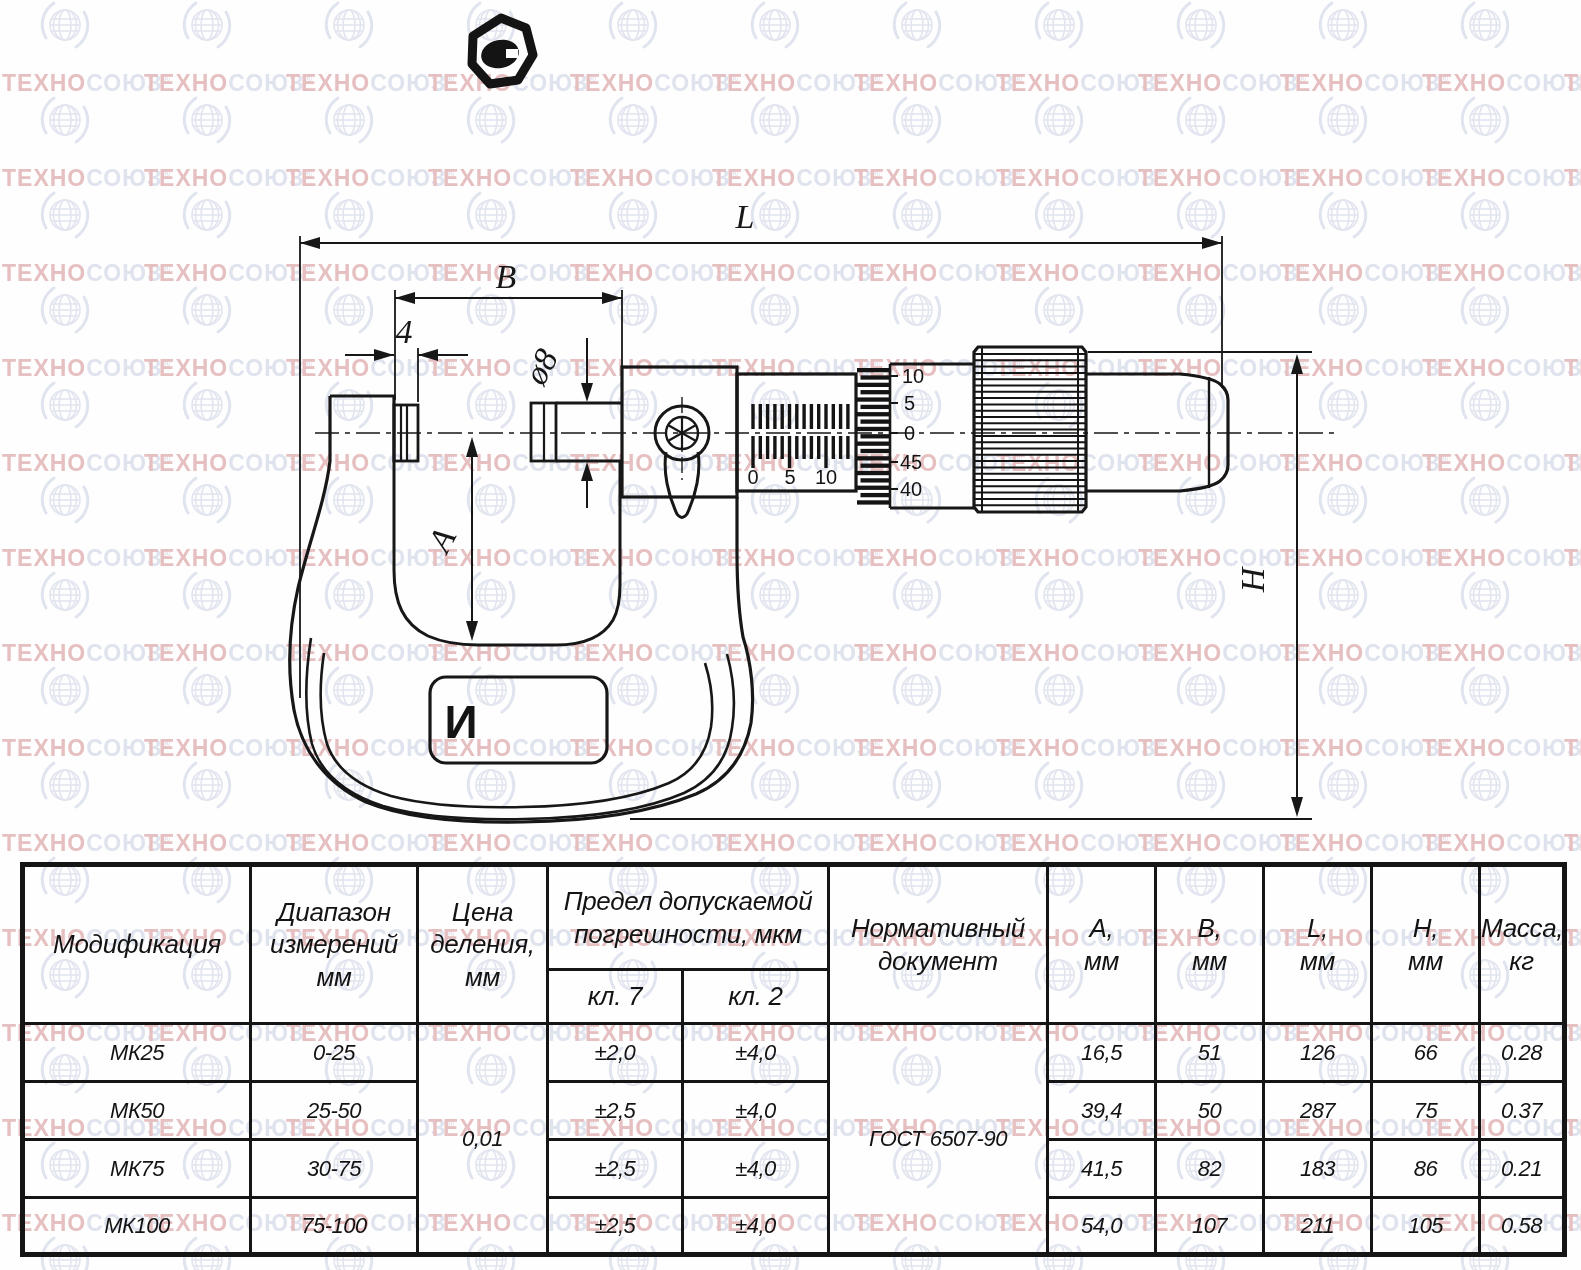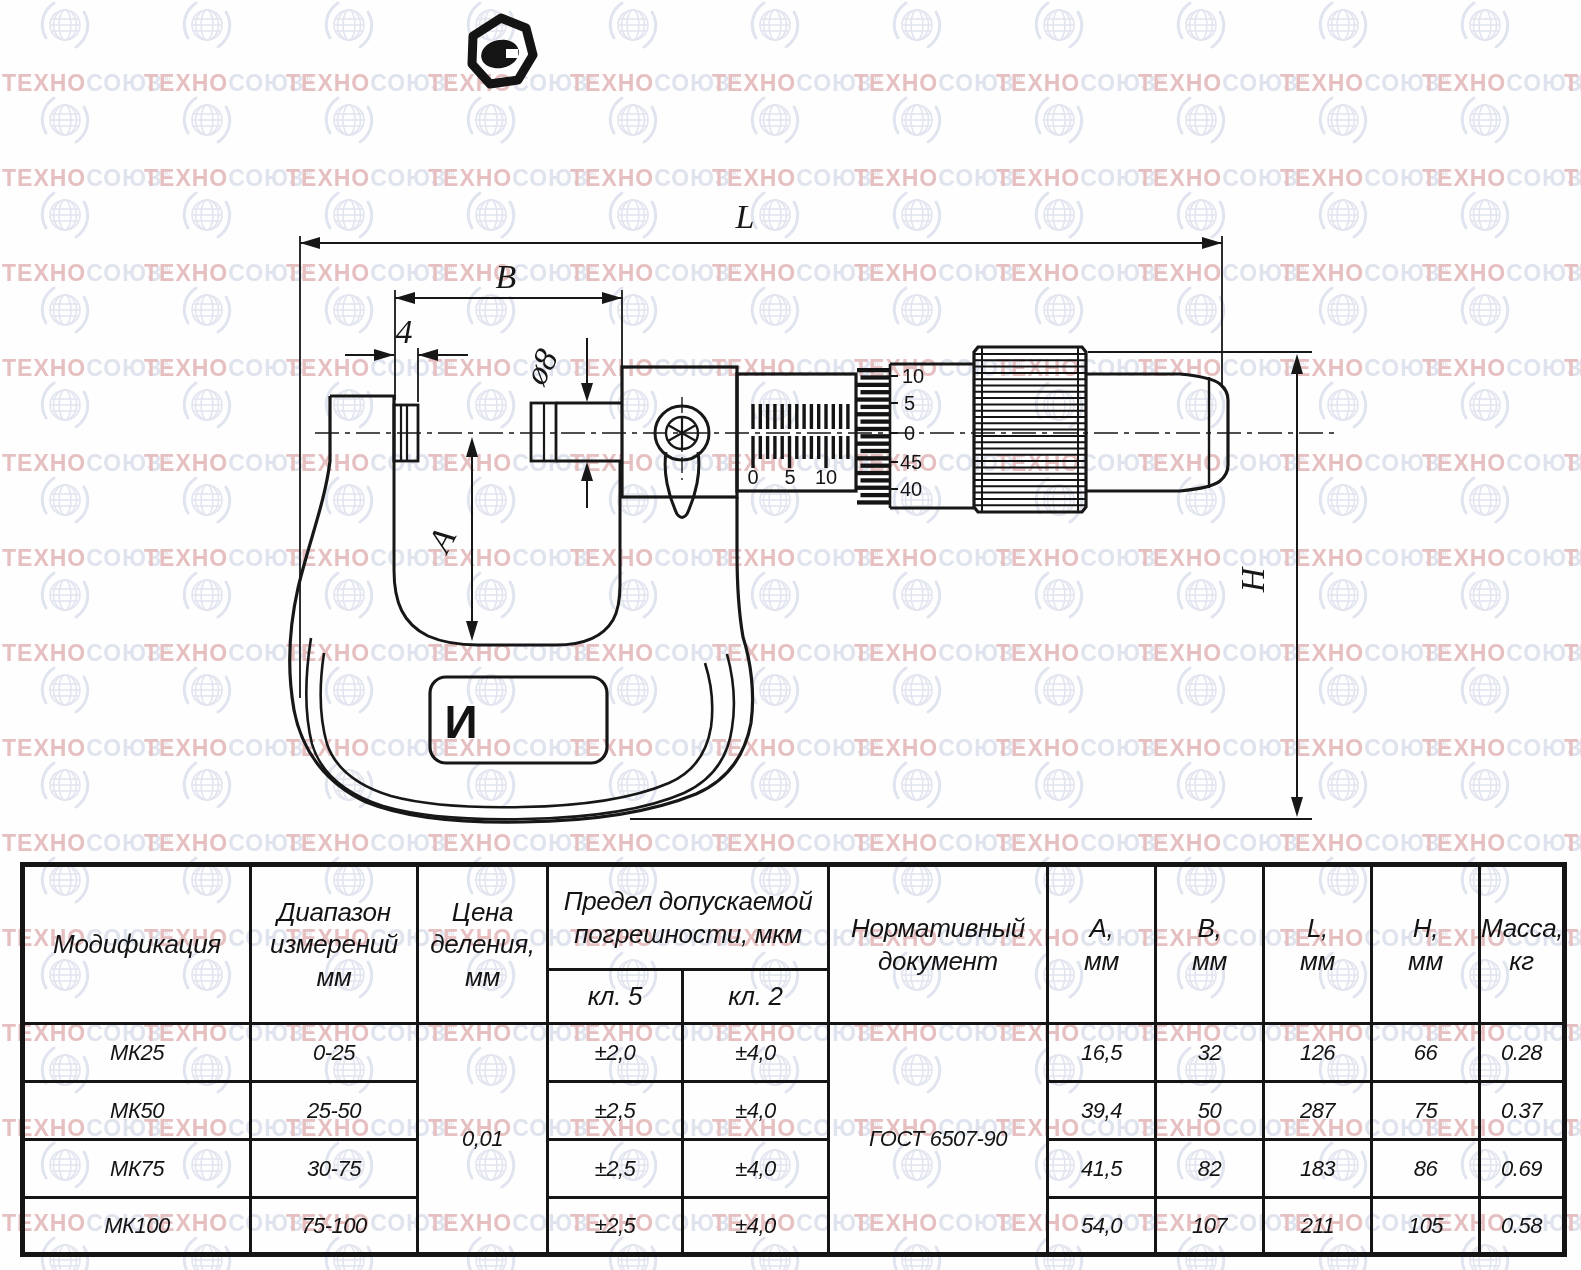--- a/index.html
+++ b/index.html
@@ -2598,32 +2598,32 @@
         <td class="hcell" rowspan="2">В,
 мм</td>
         <td class="hcell" rowspan="2">L,
 мм</td>
         <td class="hcell" rowspan="2">Н,
 мм</td>
         <td class="hcell" rowspan="2">Масса,
 кг</td>
       </tr>
       <tr style="height:54px">
-        <td class="hcell">кл. 5</td>
+        <td class="hcell">кл. 7</td>
         <td class="hcell">кл. 2</td>
       </tr>
       <tr style="height:58px">
         <td class="vcell">МК25</td>
         <td class="vcell">0-25</td>
         <td class="vcell" rowspan="4">0,01</td>
         <td class="vcell">±2,0</td>
         <td class="vcell">±4,0</td>
         <td class="vcell" rowspan="4">ГОСТ 6507-90</td>
         <td class="vcell">16,5</td>
-        <td class="vcell">32</td>
+        <td class="vcell">51</td>
         <td class="vcell">126</td>
         <td class="vcell">66</td>
         <td class="vcell">0.28</td>
       </tr>
       <tr style="height:58px">
         <td class="vcell">МК50</td>
         <td class="vcell">25-50</td>
         <td class="vcell">±2,5</td>
         <td class="vcell">±4,0</td>
         <td class="vcell">39,4</td>
@@ -2634,21 +2634,21 @@
       </tr>
       <tr style="height:58px">
         <td class="vcell">МК75</td>
         <td class="vcell">30-75</td>
         <td class="vcell">±2,5</td>
         <td class="vcell">±4,0</td>
         <td class="vcell">41,5</td>
         <td class="vcell">82</td>
         <td class="vcell">183</td>
         <td class="vcell">86</td>
-        <td class="vcell">0.69</td>
+        <td class="vcell">0.21</td>
       </tr>
       <tr style="height:57px">
         <td class="vcell">МК100</td>
         <td class="vcell">75-100</td>
         <td class="vcell">±2,5</td>
         <td class="vcell">±4,0</td>
         <td class="vcell">54,0</td>
         <td class="vcell">107</td>
         <td class="vcell">211</td>
         <td class="vcell">105</td>

